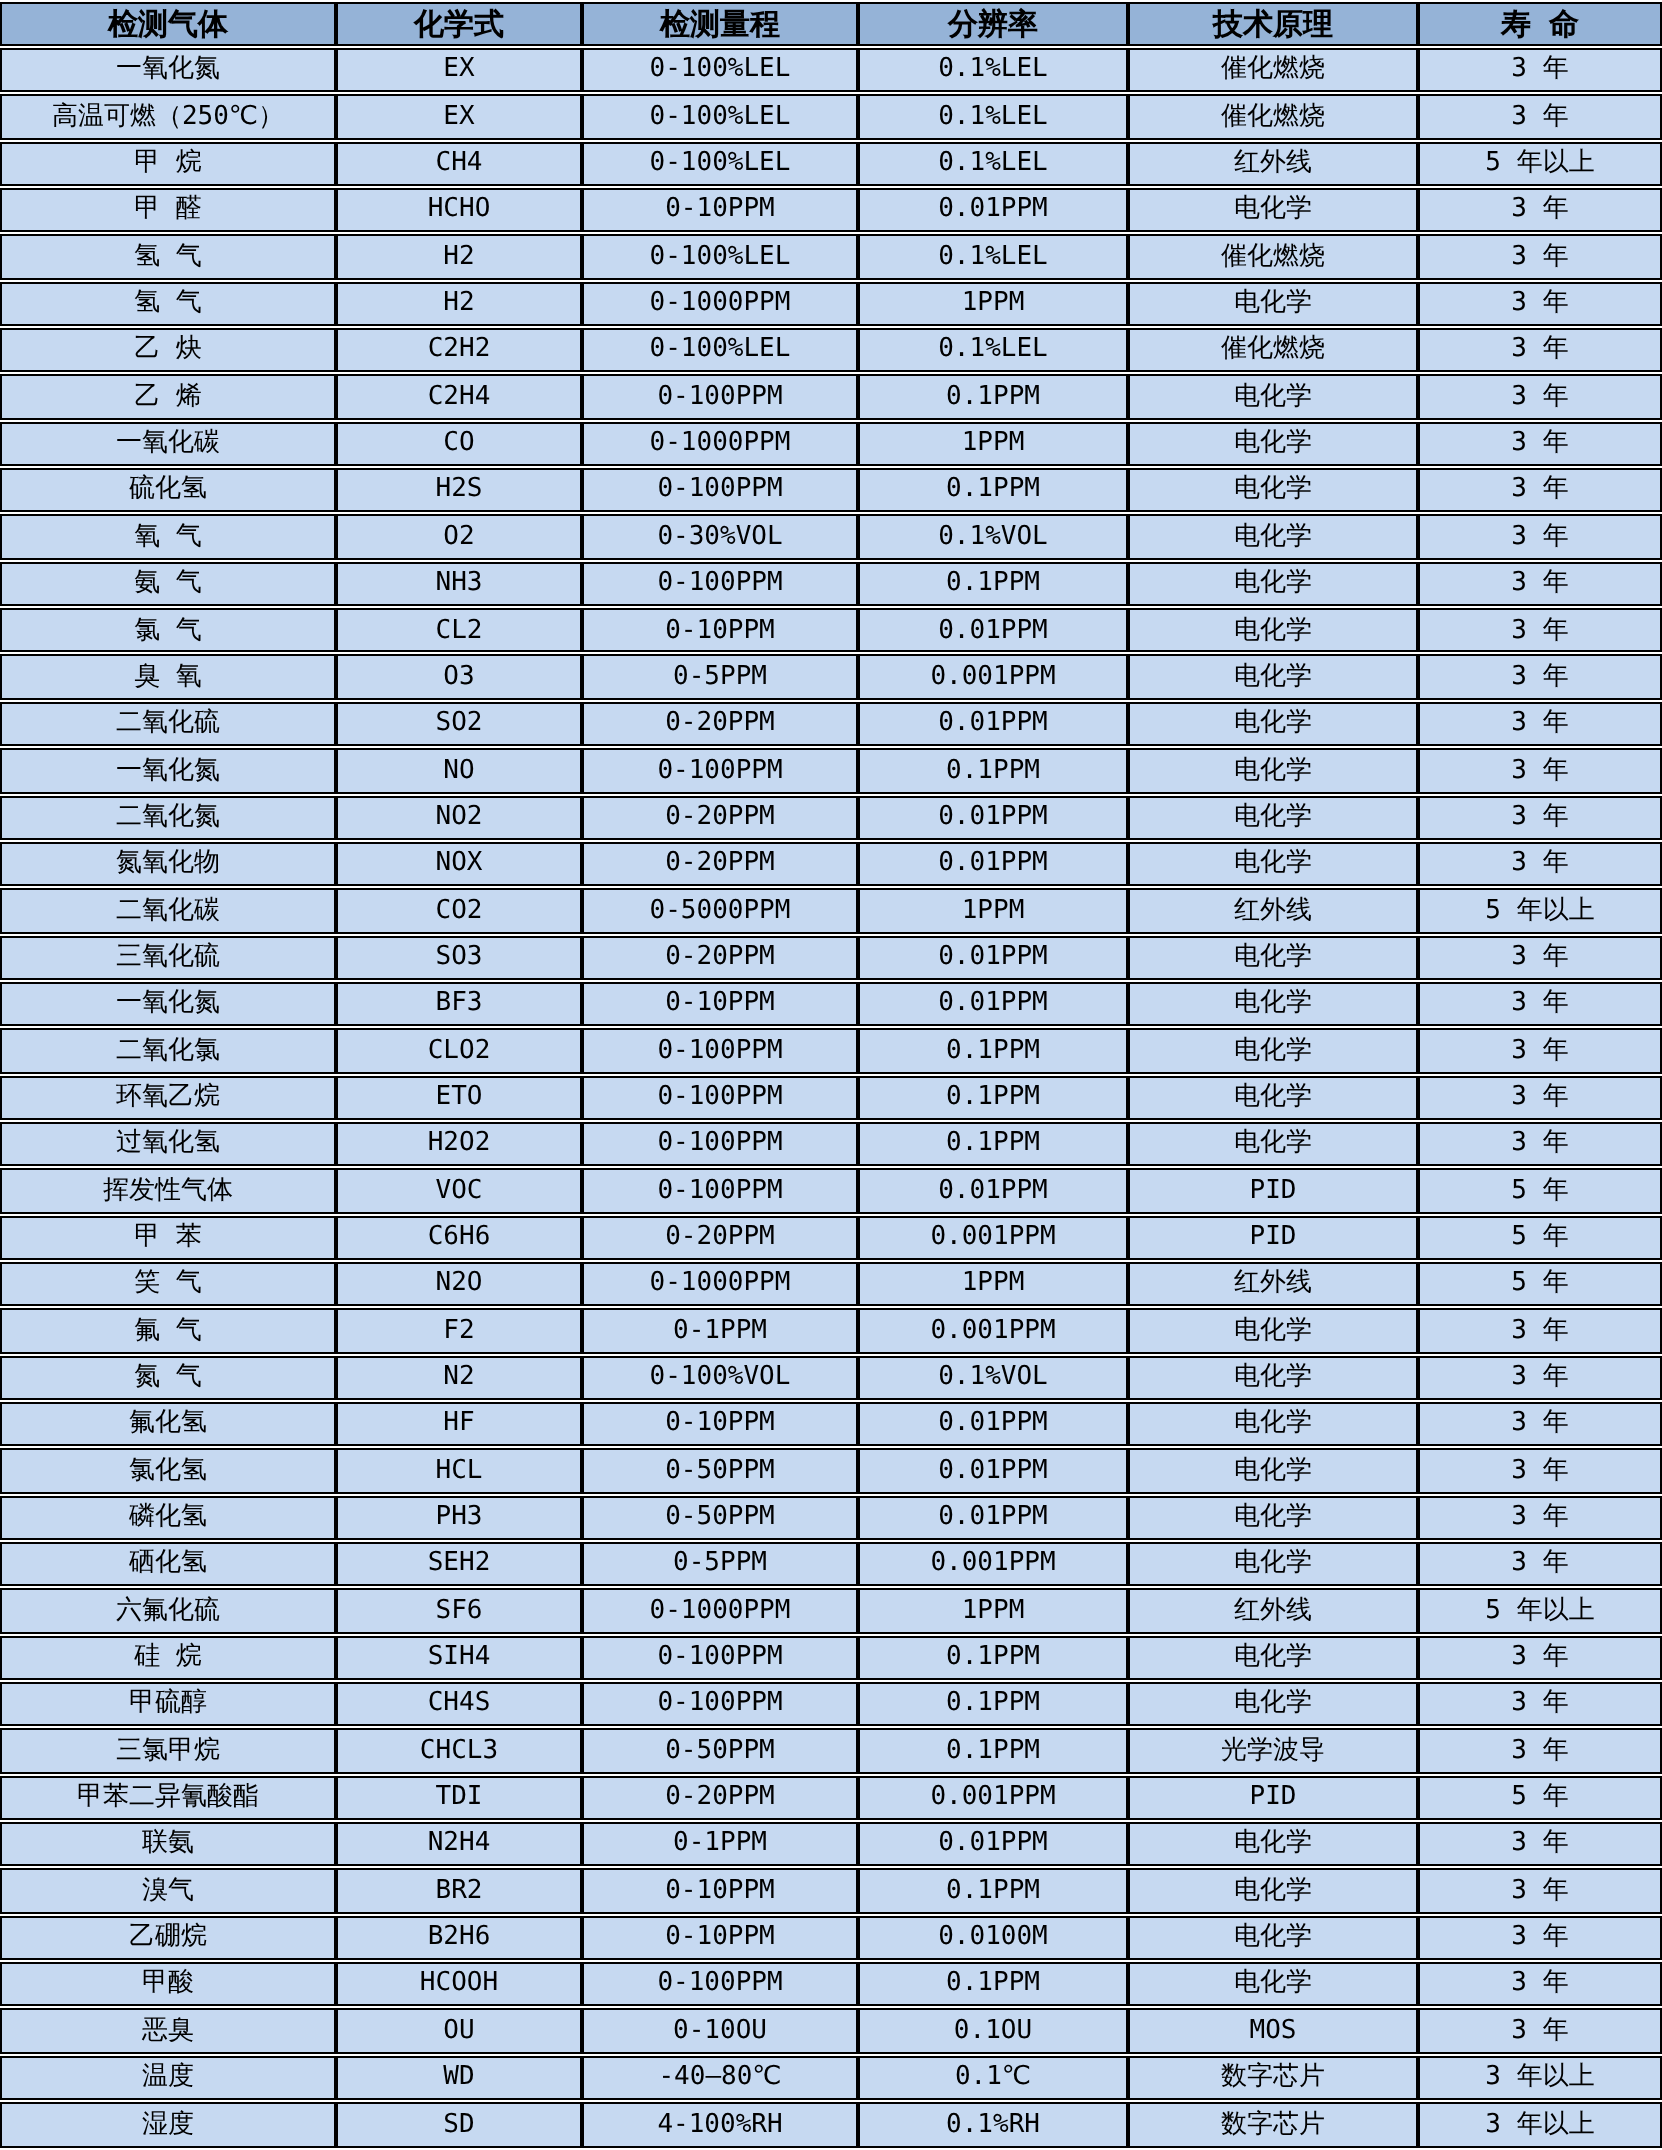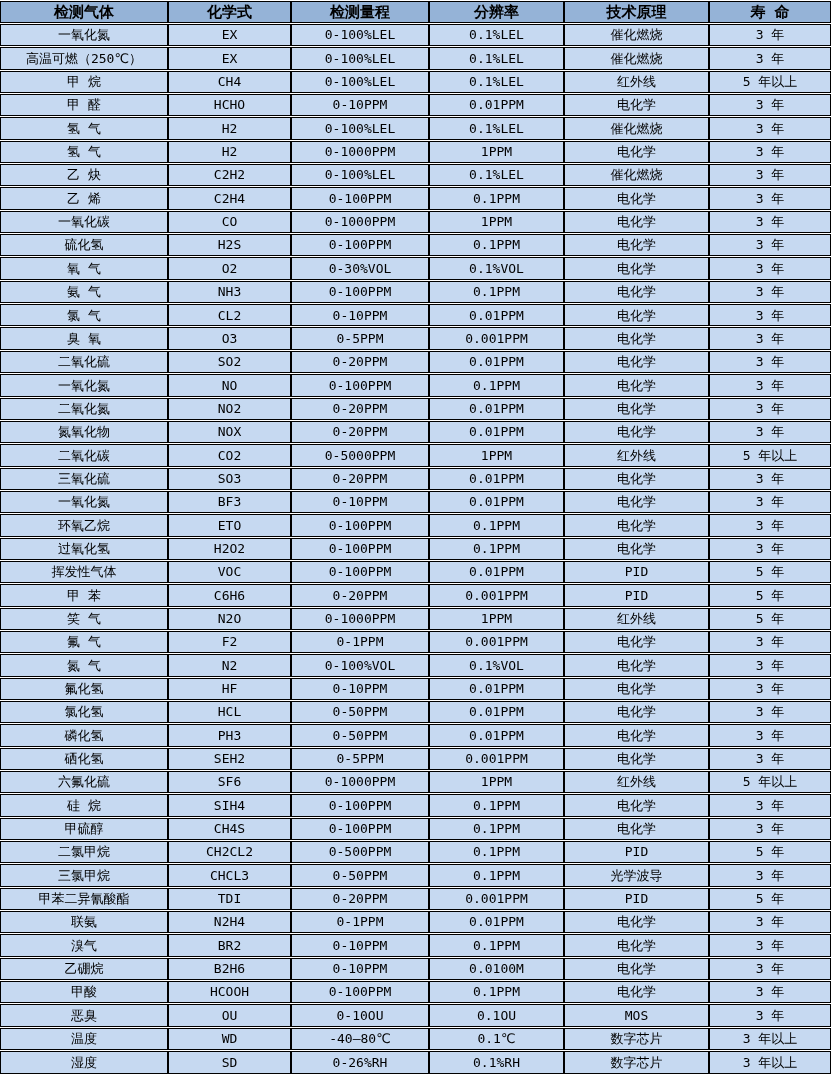--- a/index.html
+++ b/index.html
@@ -224,20 +224,28 @@
       </tr>
       <tr>
         <td>一氧化氮</td>
         <td>BF3</td>
         <td>0-10PPM</td>
         <td>0.01PPM</td>
         <td>电化学</td>
         <td>3 年</td>
       </tr>
       <tr>
+        <td>二氧化氯</td>
+        <td>CLO2</td>
+        <td>0-100PPM</td>
+        <td>0.1PPM</td>
+        <td>电化学</td>
+        <td>3 年</td>
+      </tr>
+      <tr>
         <td>环氧乙烷</td>
         <td>ETO</td>
         <td>0-100PPM</td>
         <td>0.1PPM</td>
         <td>电化学</td>
         <td>3 年</td>
       </tr>
       <tr>
         <td>过氧化氢</td>
         <td>H2O2</td>
@@ -336,28 +344,20 @@
       </tr>
       <tr>
         <td>甲硫醇</td>
         <td>CH4S</td>
         <td>0-100PPM</td>
         <td>0.1PPM</td>
         <td>电化学</td>
         <td>3 年</td>
       </tr>
       <tr>
-        <td>二氯甲烷</td>
-        <td>CH2CL2</td>
-        <td>0-500PPM</td>
-        <td>0.1PPM</td>
-        <td>PID</td>
-        <td>5 年</td>
-      </tr>
-      <tr>
         <td>三氯甲烷</td>
         <td>CHCL3</td>
         <td>0-50PPM</td>
         <td>0.1PPM</td>
         <td>光学波导</td>
         <td>3 年</td>
       </tr>
       <tr>
         <td>甲苯二异氰酸酯</td>
         <td>TDI</td>
@@ -410,19 +410,19 @@
         <td>温度</td>
         <td>WD</td>
         <td>-40—80℃</td>
         <td>0.1℃</td>
         <td>数字芯片</td>
         <td>3 年以上</td>
       </tr>
       <tr>
         <td>湿度</td>
         <td>SD</td>
-        <td>0-26%RH</td>
+        <td>4-100%RH</td>
         <td>0.1%RH</td>
         <td>数字芯片</td>
         <td>3 年以上</td>
       </tr>
     </tbody>
 </table>
 
 </body></html>

